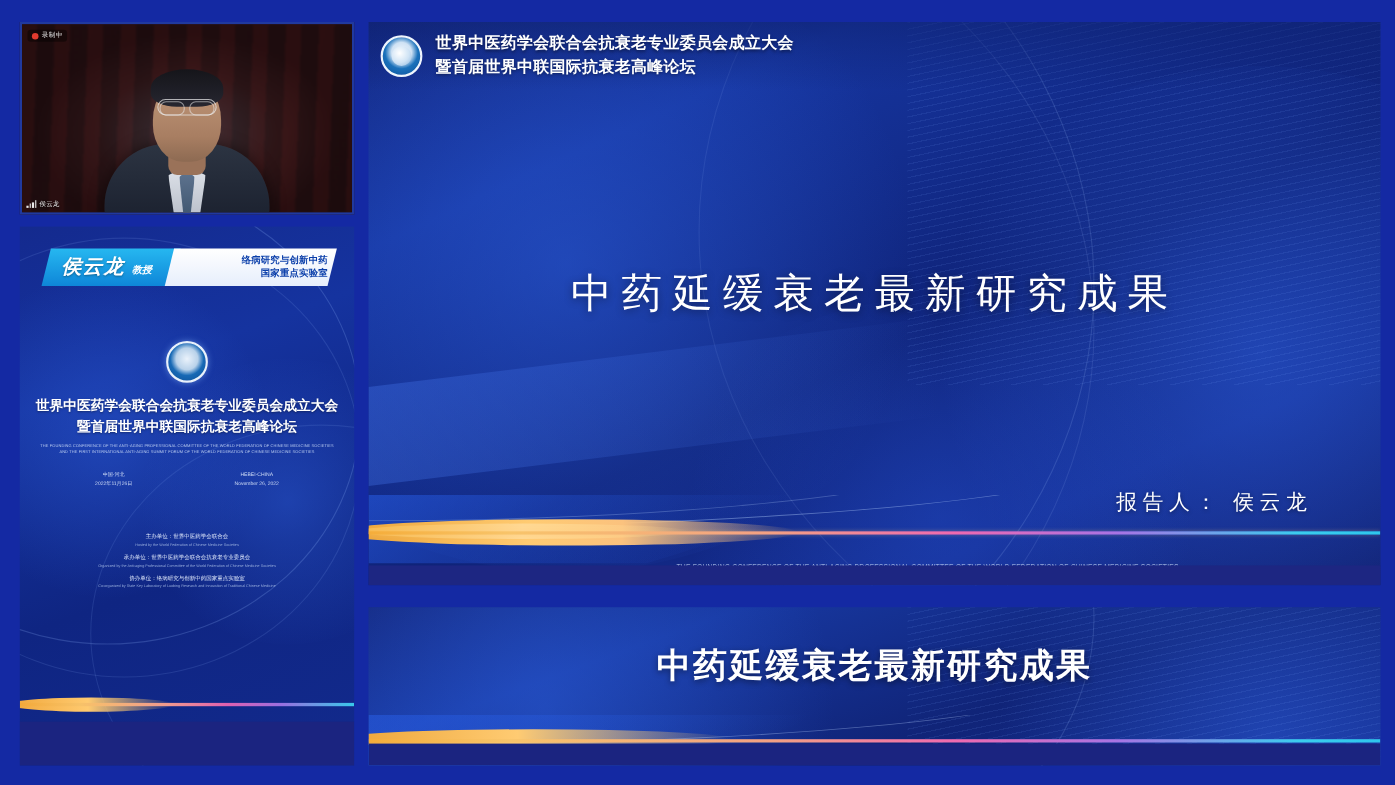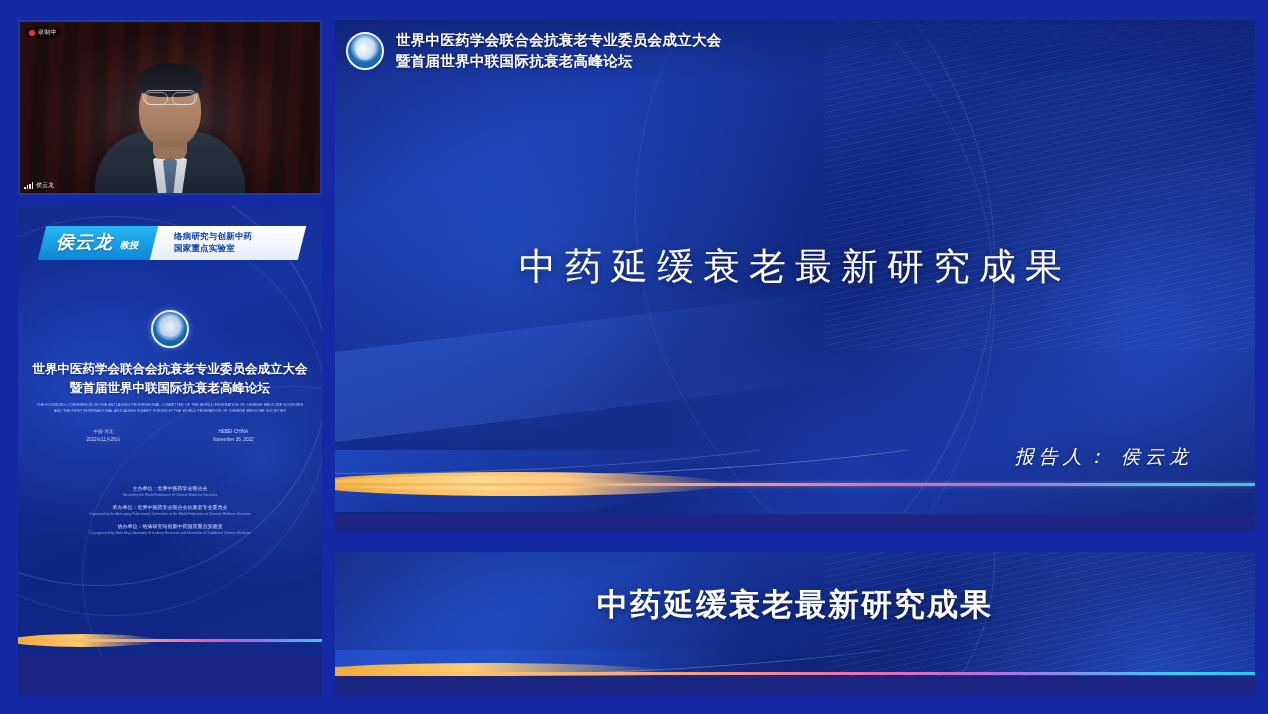--- a/index.html
+++ b/index.html
@@ -136,21 +136,21 @@
     font-size:18px; color:#fff; letter-spacing:1px;
     text-shadow:0 1px 2px rgba(0,0,0,.35);
   }
   .ribbon .nm-sub{
     position:absolute; left:78px; top:13px; z-index:3;
     font-family:"DejaVu Serif", serif; font-style:italic; font-weight:700;
     font-size:9px; color:#fff;
   }
   .ribbon .lab{
     position:absolute; left:132px; top:4px; z-index:3; width:124px;
-    text-align:left; font-size:8.5px; font-weight:700; color:#0b3faa;
+    text-align:right; font-size:8.5px; font-weight:700; color:#0b3faa;
     line-height:12px; letter-spacing:.2px;
   }
   .thumb-logo{
     position:absolute; left:50%; top:104px; transform:translateX(-50%);
     width:38px; height:38px; border-radius:50%;
     background:radial-gradient(circle at 50% 42%, #eaf2fb 0%, #b9d2ea 38%, #1769b5 58%, #0d4d94 100%);
     border:2px solid #e8f1fb;
     box-shadow:0 0 6px rgba(140,190,255,.5);
   }
   .thumb-title{
@@ -234,21 +234,20 @@
 
   .main-title{
     position:absolute; left:0; top:222px; width:920px; text-align:center;
     color:#fff; font-size:37px; font-weight:400; letter-spacing:9px;
     text-shadow:0 2px 8px rgba(0,0,0,.45);
   }
   .presenter{
     position:absolute; right:62px; top:424px;
     color:#fff; font-size:19px; letter-spacing:5px;
     text-shadow:0 1px 4px rgba(0,0,0,.45);
-    font-style:italic;
   }
   .wave-zone{
     position:absolute; left:0; top:430px; width:920px; height:62px; overflow:hidden;
   }
   .wave-zone .sweep{
     position:absolute; left:-60px; top:-86px; width:560px; height:180px;
     background:linear-gradient(145deg, rgba(40,95,235,.72) 0%, rgba(25,60,175,0) 72%);
     border-radius:0 0 100% 0;
     transform:rotate(-4deg);
   }

